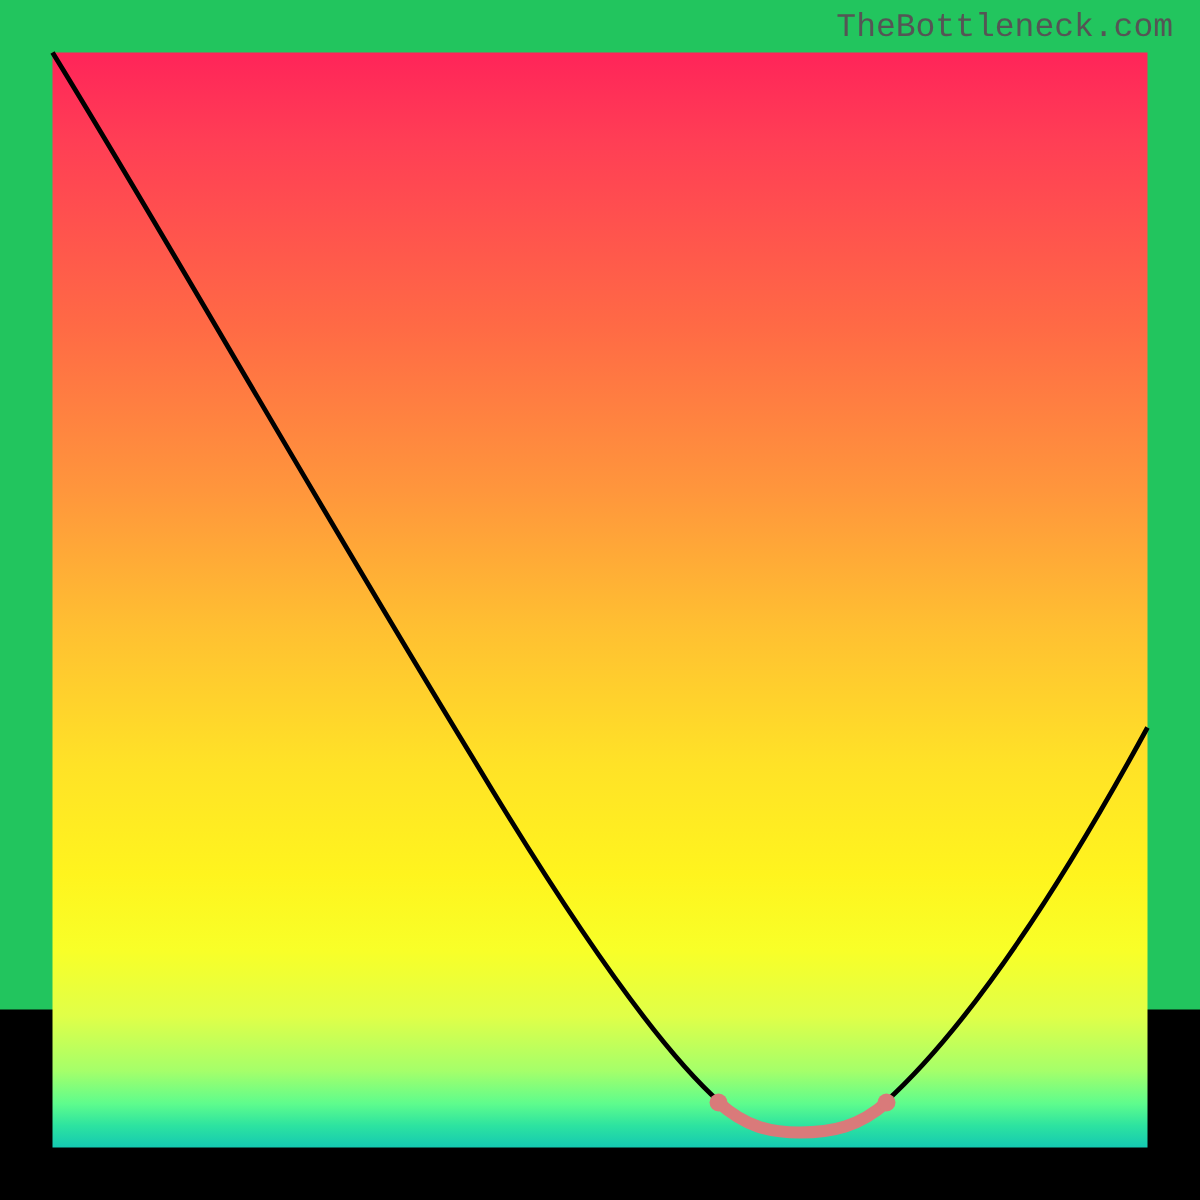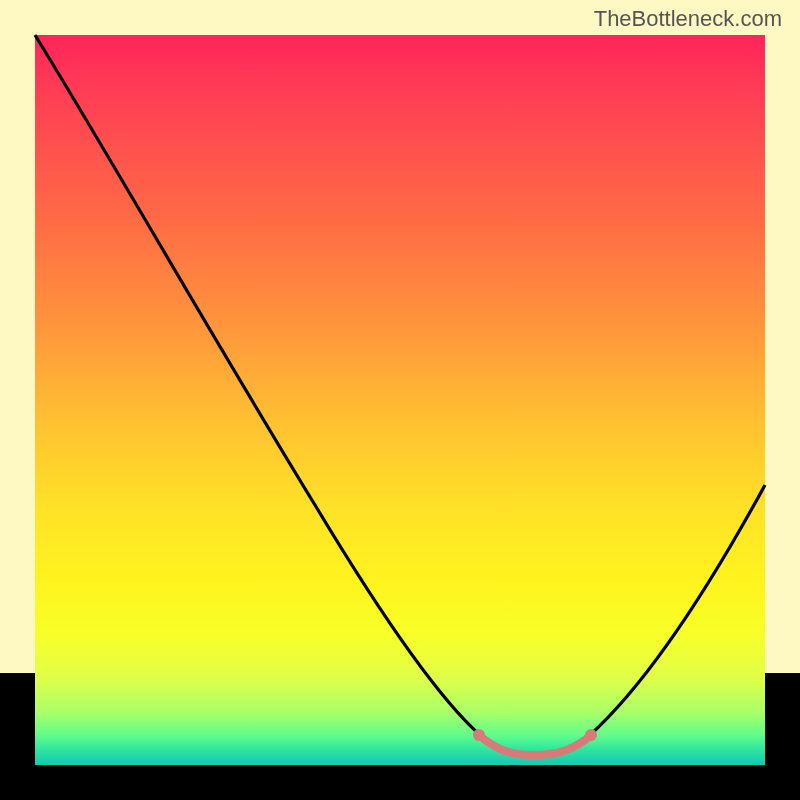--- a/index.html
+++ b/index.html
@@ -8,21 +8,22 @@
     background: #000;
     width: 800px;
     height: 800px;
     position: relative;
     font-family: Arial, sans-serif;
   }
   .container {
     width: 800px;
     height: 673px;
     position: relative;
-    background: #fef9c3;
+    background: #22c55e;
+    font-family: Liberation Mono, monospace;
   }
   .watermark {
     position: absolute;
     top: 6px;
     right: 18px;
     color: #555;
     font-size: 22px;
     font-weight: 500;
     z-index: 10;
   }

